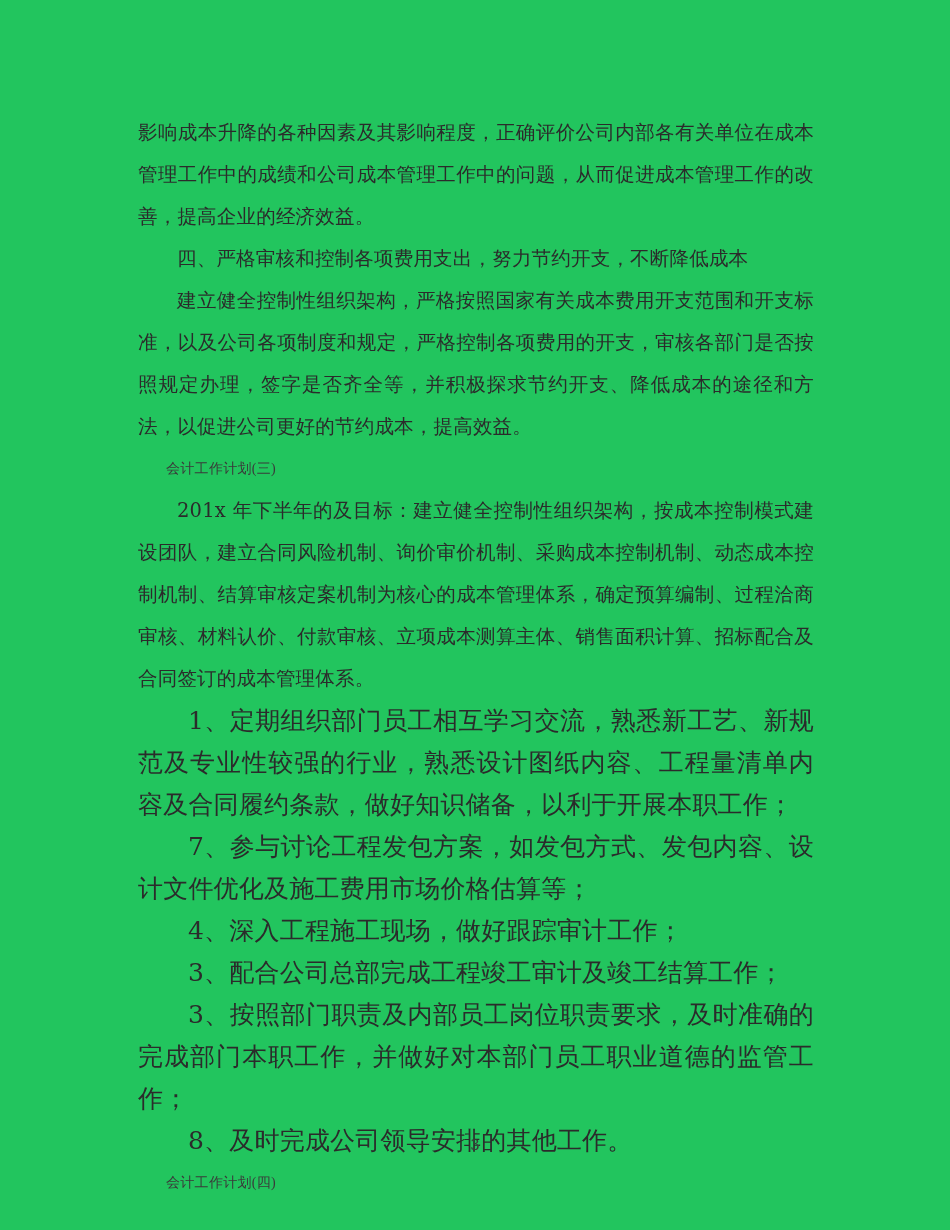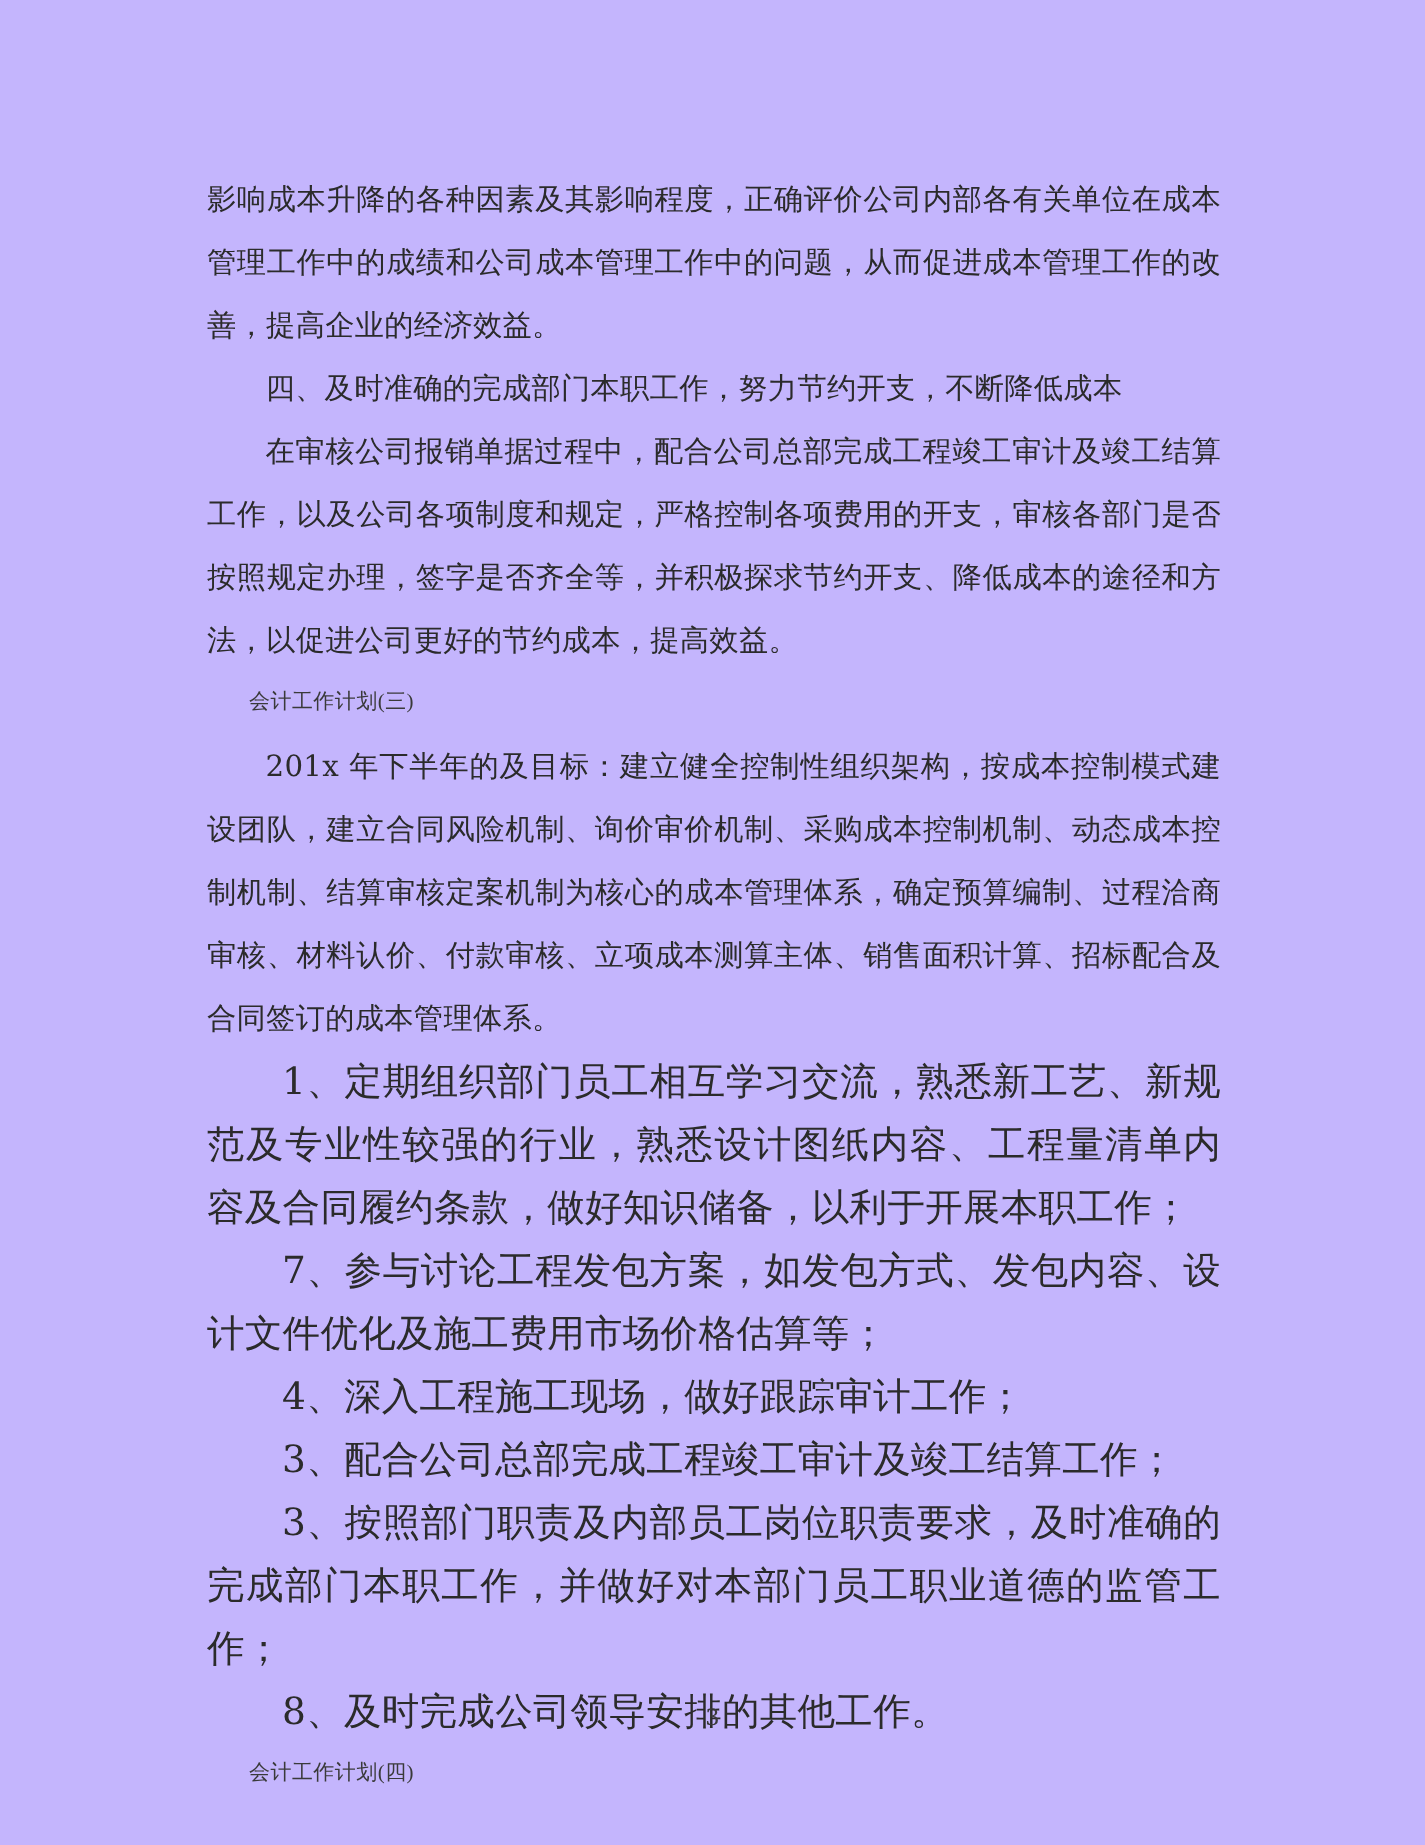--- a/index.html
+++ b/index.html
@@ -5,21 +5,21 @@
 <style>
   html, body {
     margin: 0;
     padding: 0;
     background: #ffffff;
   }
   .page {
     position: relative;
     width: 950px;
     height: 1230px;
-    background: #c4b5fd;
+    background: #22c55e;
     margin: 0 auto;
     overflow: hidden;
     box-sizing: border-box;
   }
   .content {
     position: absolute;
     left: 138px;
     top: 112px;
     width: 676px;
   }
@@ -68,22 +68,22 @@
     color: #3a3a3a;
   }
 </style>
 </head>
 <body>
 
 <div class="page">
 
   <div class="content">
       <p class="para">影响成本升降的各种因素及其影响程度，正确评价公司内部各有关单位在成本管理工作中的成绩和公司成本管理工作中的问题，从而促进成本管理工作的改善，提高企业的经济效益。</p>
-      <p class="para indent">四、及时准确的完成部门本职工作，努力节约开支，不断降低成本</p>
-      <p class="para indent">在审核公司报销单据过程中，配合公司总部完成工程竣工审计及竣工结算工作，以及公司各项制度和规定，严格控制各项费用的开支，审核各部门是否按照规定办理，签字是否齐全等，并积极探求节约开支、降低成本的途径和方法，以促进公司更好的节约成本，提高效益。</p>
+      <p class="para indent">四、严格审核和控制各项费用支出，努力节约开支，不断降低成本</p>
+      <p class="para indent">建立健全控制性组织架构，严格按照国家有关成本费用开支范围和开支标准，以及公司各项制度和规定，严格控制各项费用的开支，审核各部门是否按照规定办理，签字是否齐全等，并积极探求节约开支、降低成本的途径和方法，以促进公司更好的节约成本，提高效益。</p>
       <p class="heading">会计工作计划(三)</p>
       <p class="para indent">201x 年下半年的及目标：建立健全控制性组织架构，按成本控制模式建设团队，建立合同风险机制、询价审价机制、采购成本控制机制、动态成本控制机制、结算审核定案机制为核心的成本管理体系，确定预算编制、过程洽商审核、材料认价、付款审核、立项成本测算主体、销售面积计算、招标配合及合同签订的成本管理体系。</p>
       <p class="listitem">1、定期组织部门员工相互学习交流，熟悉新工艺、新规范及专业性较强的行业，熟悉设计图纸内容、工程量清单内容及合同履约条款，做好知识储备，以利于开展本职工作；</p>
       <p class="listitem">7、参与讨论工程发包方案，如发包方式、发包内容、设计文件优化及施工费用市场价格估算等；</p>
       <p class="listitem">4、深入工程施工现场，做好跟踪审计工作；</p>
       <p class="listitem">3、配合公司总部完成工程竣工审计及竣工结算工作；</p>
       <p class="listitem">3、按照部门职责及内部员工岗位职责要求，及时准确的完成部门本职工作，并做好对本部门员工职业道德的监管工作；</p>
       <p class="listitem">8、及时完成公司领导安排的其他工作。</p>
       <p class="heading">会计工作计划(四)</p>
     </div>

